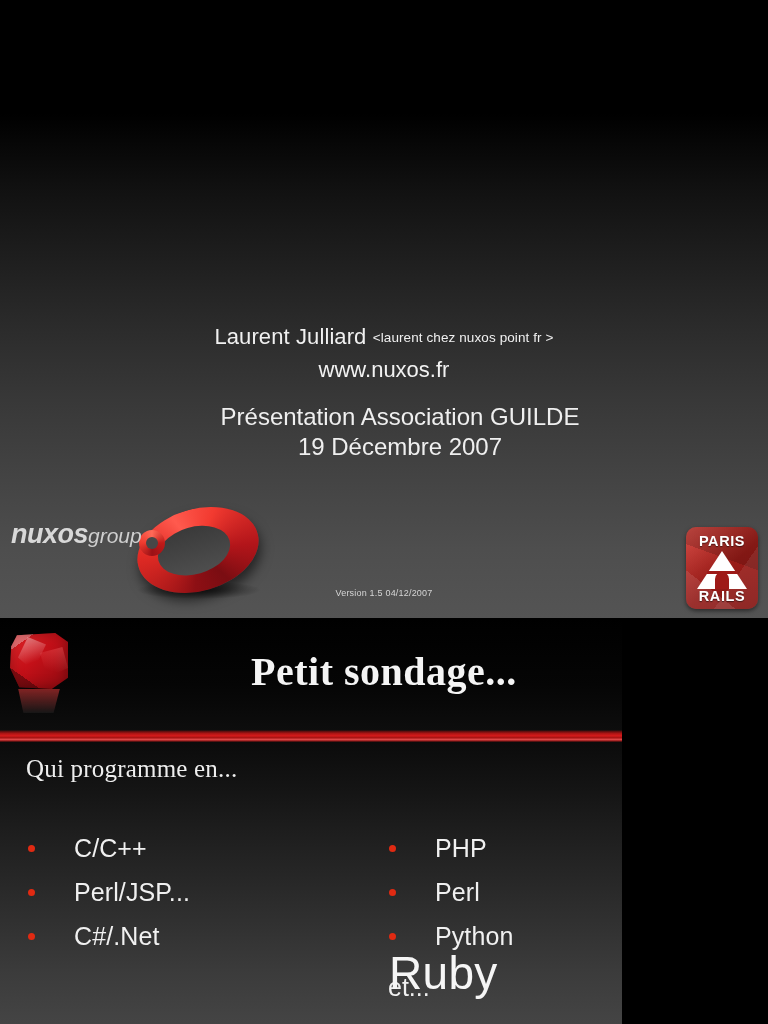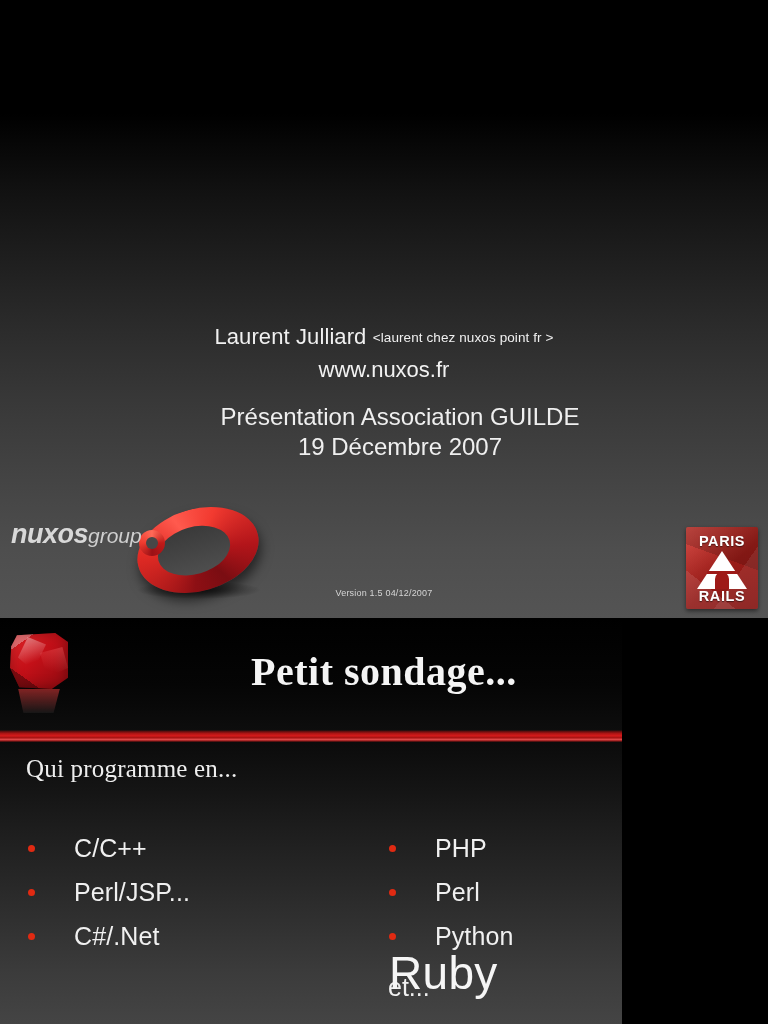--- a/index.html
+++ b/index.html
@@ -161,21 +161,21 @@
     letter-spacing: .2px;
   }
 
   
   .parisrails {
     position: absolute;
     left: 686px;
     top: 482px;
     width: 72px;
     height: 82px;
-    border-radius: 2px;
+    border-radius: 10px;
     background:
       linear-gradient(135deg, rgba(255,255,255,.14) 0%, rgba(0,0,0,.16) 55%),
       linear-gradient(160deg, #d6342c 0%, #b8211c 45%, #9e1a18 100%);
     box-shadow: 0 2px 4px rgba(0,0,0,.5);
     overflow: hidden;
   }
   .pr-facets {
     position: absolute;
     inset: 0;
     background:

